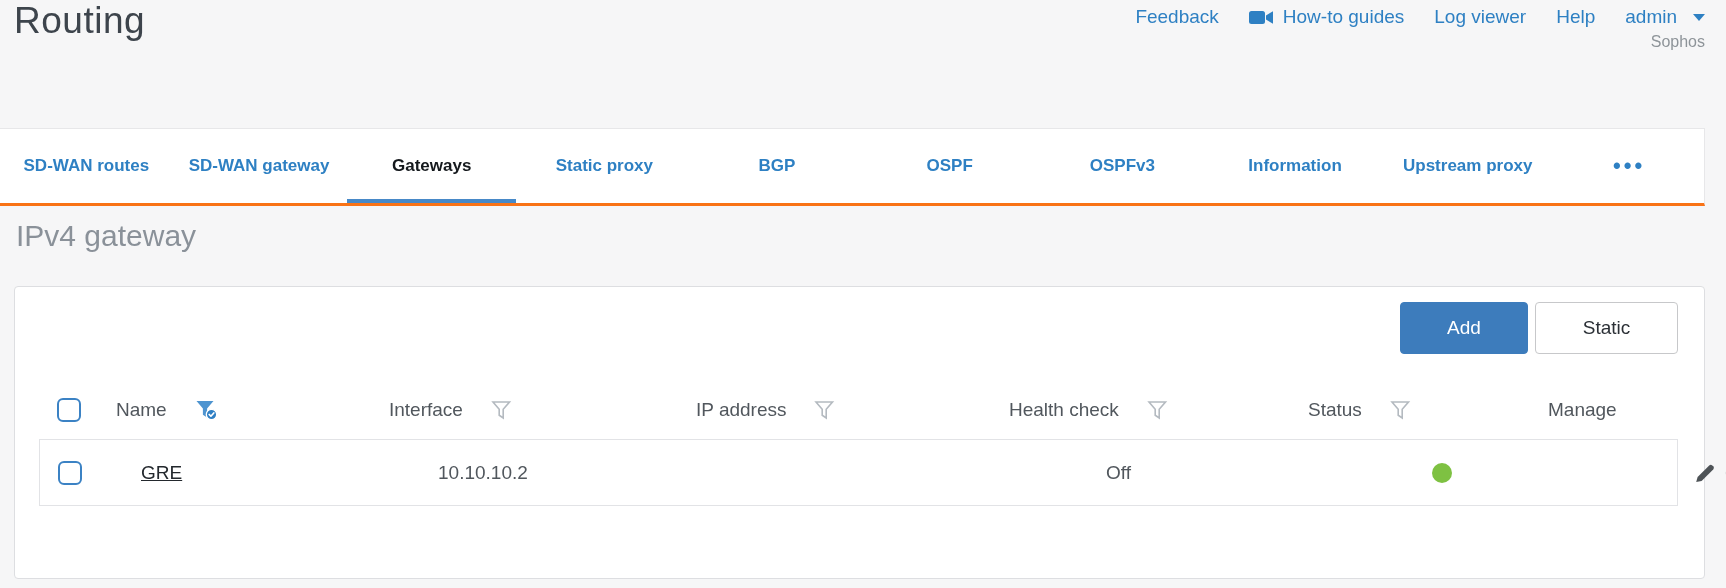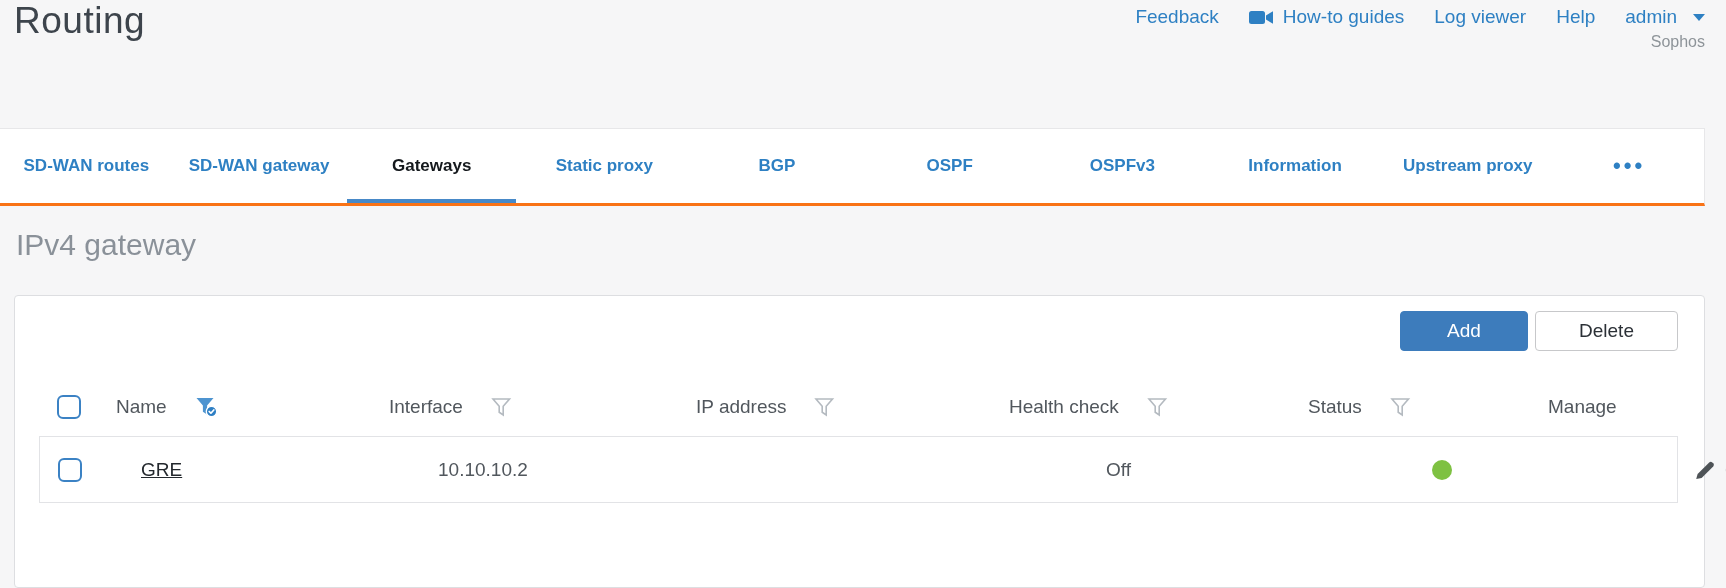--- a/index.html
+++ b/index.html
@@ -49,30 +49,30 @@
     content:""; position:absolute; left:2px; right:2px; bottom:0;
     height:4px; background:#4789c8;
   }
   .tab-more {
     flex:none; width:150px; display:flex; align-items:center; justify-content:center;
     color:#2e80c3; font-size:22px; font-weight:bold; letter-spacing:3px; cursor:pointer;
   }
   
   .content { margin:0 21px 0 14px; }
   .section-title {
-    margin:22px 0 0 2px;
+    margin:13px 0 0 2px;
     font-size:30px; font-weight:300; color:#8a9199;
   }
   .panel {
     margin-top:33px; height:293px; background:#fff;
     border:1px solid #dddee1; border-radius:4px;
   }
   .toolbar { display:flex; justify-content:flex-end; gap:7px; margin:15px 26px 0 0; }
   .btn {
-    height:40px; font-size:19px; border-radius:4px; cursor:pointer;
+    height:52px; font-size:19px; border-radius:4px; cursor:pointer;
     font-family:inherit; display:flex; align-items:center; justify-content:center;
   }
   .btn-primary { width:128px; background:#3d7cbc; border:1px solid #3d7cbc; color:#fff; }
   .btn-secondary { width:143px; background:#fff; border:1px solid #c7c8ca; color:#2b3036; }
   
   .tgrid {
     display:grid;
     grid-template-columns:77px 273px 307px 313px 299px 240px auto;
     align-items:center;
   }
@@ -143,21 +143,21 @@
   <div class="tab">Upstream proxy</div>
   <div class="tab-more">•••</div>
 </div>
 
 <div class="content">
   <div class="section-title">IPv4 gateway</div>
 
   <div class="panel">
     <div class="toolbar">
       <button class="btn btn-primary">Add</button>
-      <button class="btn btn-secondary">Delete</button>
+      <button class="btn btn-secondary">Static</button>
     </div>
 
     <div class="tgrid thead">
       <div class="cb-cell">
         <div class="checkbox"></div>
       </div>
       <div class="th">
         <span>Name</span>
         <span class="filter-btn">
           <svg width="24" height="22" viewBox="0 0 24 22">

